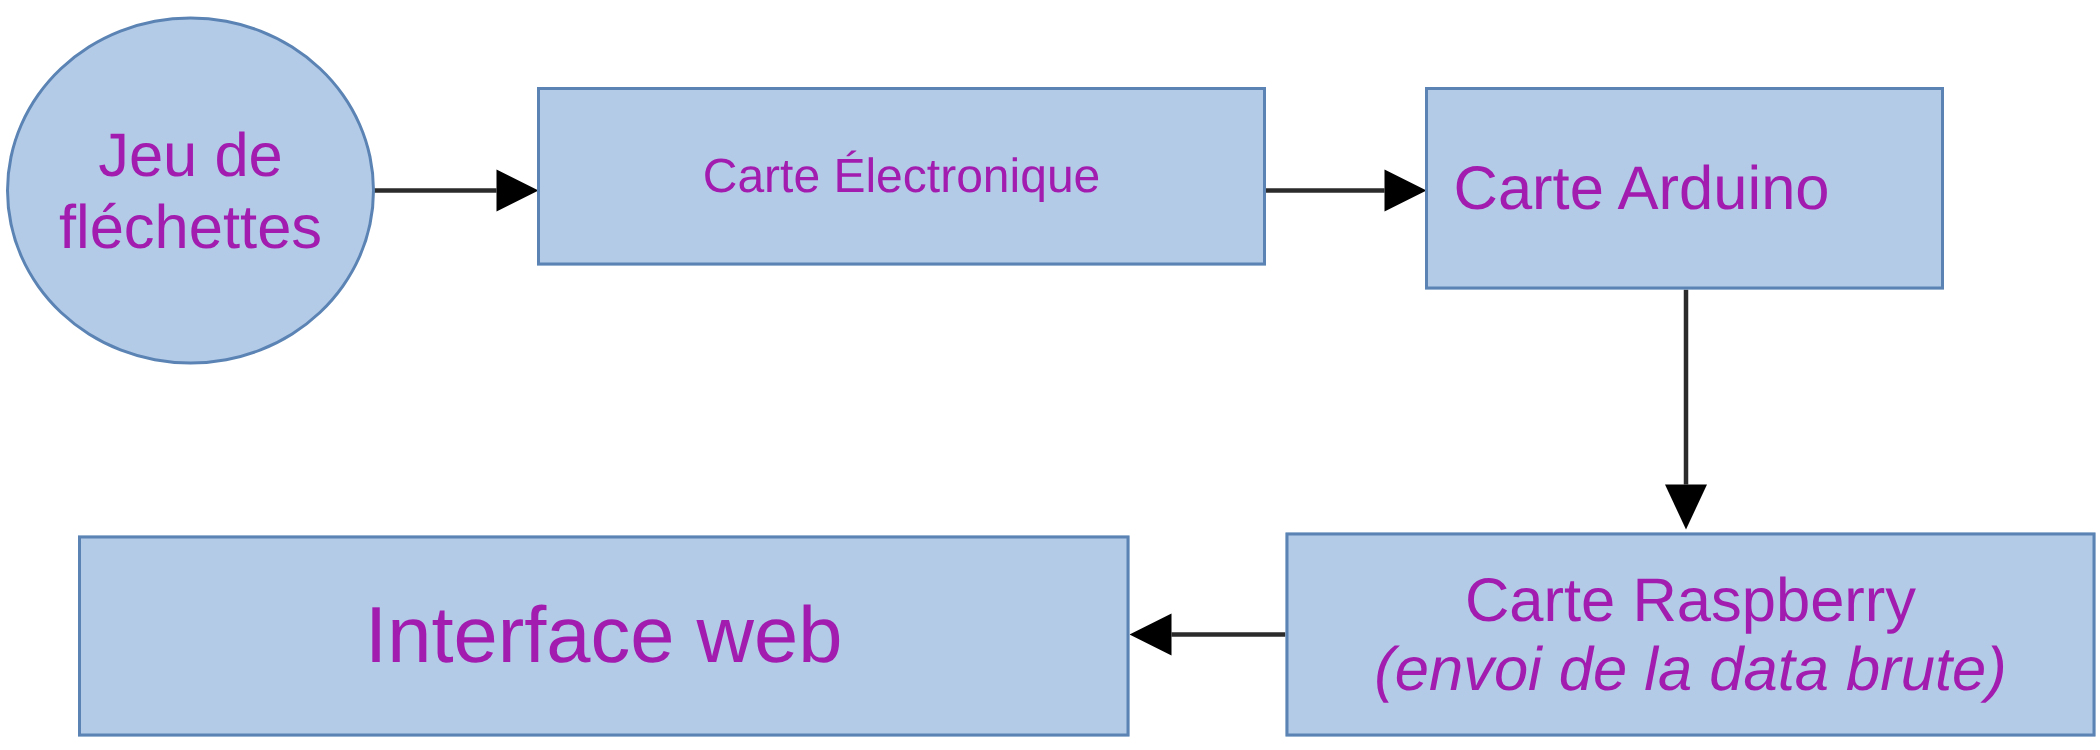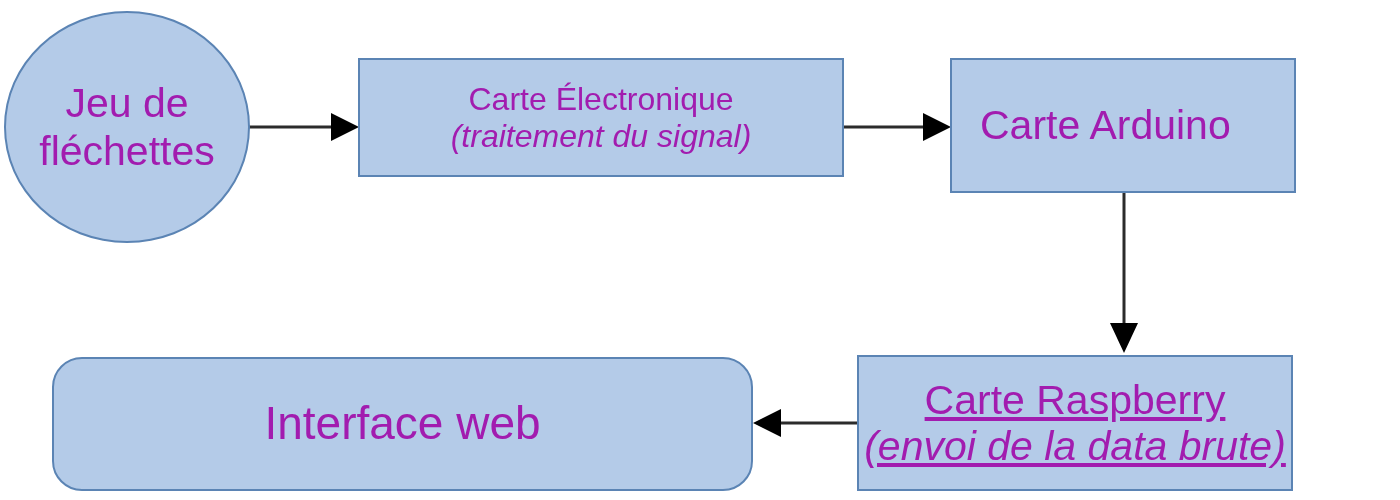--- a/index.html
+++ b/index.html
@@ -66,36 +66,34 @@
     left: 358px; top: 58px;
     width: 486px; height: 119px;
     font-size: 32px;
   }
 
   #node-arduino-fpga {
     left: 950px; top: 58px;
     width: 346px; height: 135px;
     font-size: 41px;
     align-items: flex-start;
-    padding-left: 28px;
+    padding-left: 17px;
   }
   #node-arduino-fpga .node-line { text-align: left; }
 
   #node-web-interface {
     left: 52px; top: 357px;
     width: 701px; height: 134px;
-    font-size: 46px;
-    border-radius: 30px;
+    font-size: 53px;
   }
 
   #node-raspberry {
     left: 857px; top: 355px;
-    width: 436px; height: 136px;
+    width: 540px; height: 136px;
     font-size: 41px;
-    text-decoration: underline;
   }
 </style>
 </head>
 <body>
 
 <div id="diagram-canvas">
 
   <svg id="edge-layer" viewBox="0 0 1400 500" width="1400" height="500" xmlns="http://www.w3.org/2000/svg">
 
     <g>
@@ -119,21 +117,20 @@
     </g>
   </svg>
 
   <div class="node circle" id="node-dartboard">
     <span class="node-line regular">Jeu de</span>
     <span class="node-line regular">fléchettes</span>
   </div>
 
   <div class="node" id="node-electronic-board">
     <span class="node-line regular">Carte Électronique</span>
-    <span class="node-line italic">(traitement du signal)</span>
   </div>
 
   <div class="node" id="node-arduino-fpga">
     <span class="node-line regular">Carte Arduino</span>
     </div>
 
   <div class="node" id="node-web-interface">
     <span class="node-line regular">Interface web</span>
   </div>
 

